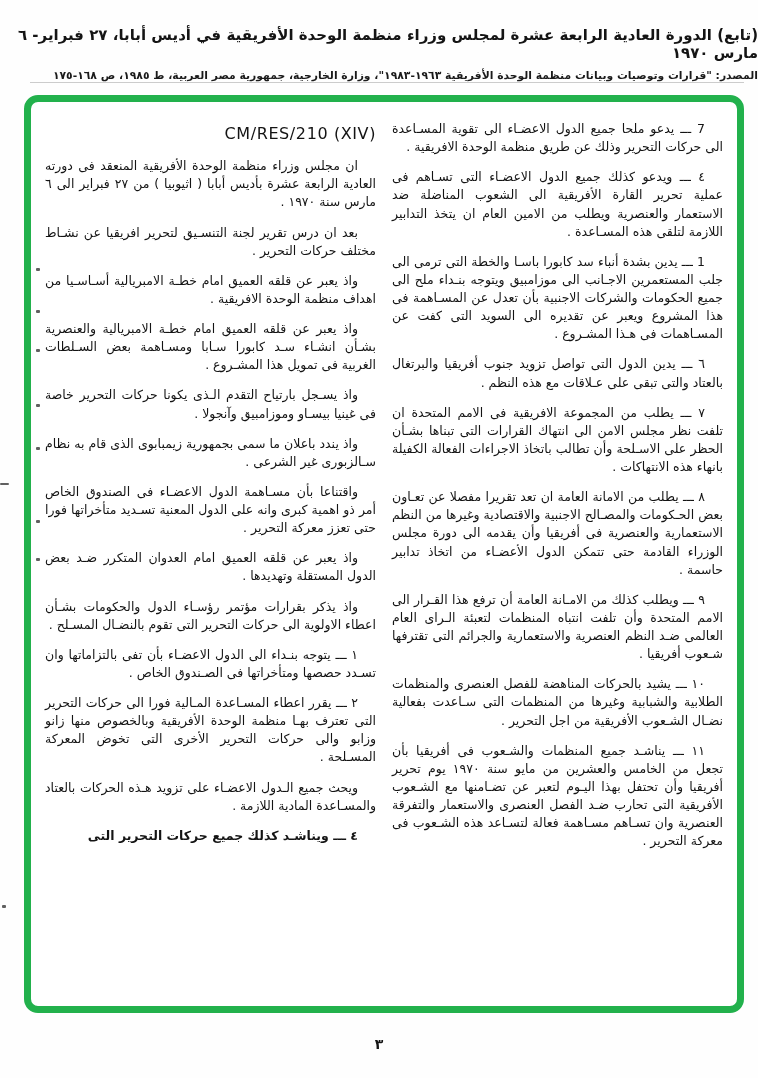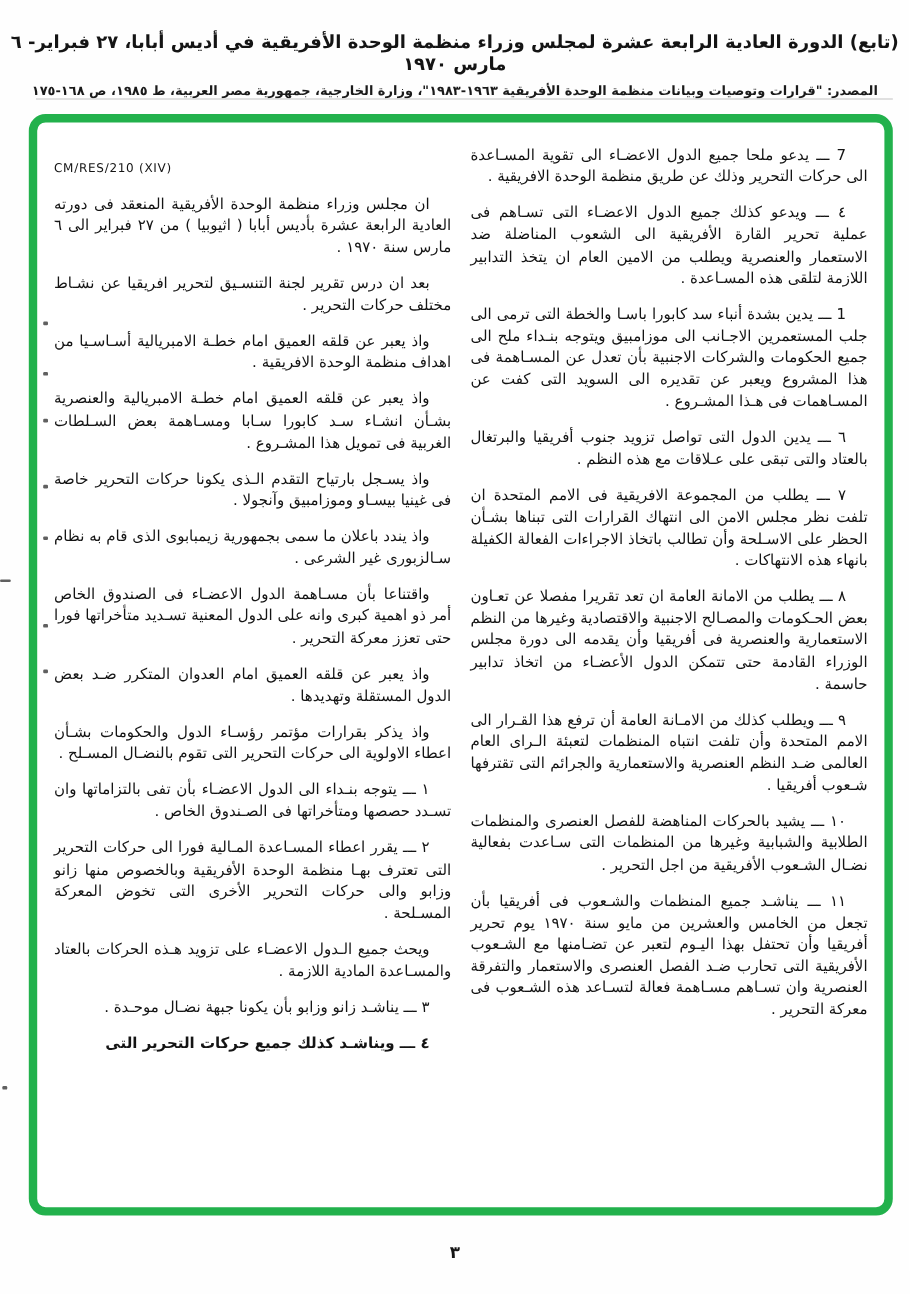--- a/index.html
+++ b/index.html
@@ -6,21 +6,21 @@
   .page{
     position:relative;
     width:758px;height:1078px;
     background:#fefefe;
     font-family:"DejaVu Sans",sans-serif;
     color:#141414;
     overflow:hidden;
   }
   .header{
     position:absolute;top:26px;left:0;right:0;
-    text-align:center;direction:rtl;
+    direction:rtl;
   }
   .header-line1{font-weight:bold;font-size:15px;letter-spacing:0;}
   .header-line2{font-weight:bold;font-size:10.8px;margin-top:7px;color:#1a1a1a;}
   .header-rule{
     position:absolute;top:82px;left:30px;right:14px;
     border-top:1.5px solid #cccccc;height:0;
   }
   .content-box{
     position:absolute;top:95px;left:24px;
     width:720px;height:918px;
@@ -34,23 +34,23 @@
   .columns{
     display:flex;direction:rtl;gap:16px;height:100%;
   }
   .col{
     flex:1;direction:rtl;text-align:justify;
     font-size:12.5px;line-height:1.45;
   }
   .para{margin:0 0 12px 0;text-indent:18px;}
   .para.bold{font-weight:bold;}
   .ref-code{
-    direction:ltr;text-align:left;
-    font-size:10px;letter-spacing:0.6px;
-    margin:14px 0 12px 0;
+    direction:ltr;text-align:right;
+    font-size:16px;letter-spacing:0.6px;
+    margin:2px 0 12px 0;
   }
   .doc-title{
     font-weight:bold;text-align:center;
     font-size:13.2px;margin:0 0 14px 0;
   }
   .page-number{
     position:absolute;bottom:26px;left:0;right:0;
     text-align:center;font-size:14px;font-weight:bold;
   }
   .artifact{
@@ -90,21 +90,20 @@
             <p class="para">واذ يعبر عن قلقه العميق امام خطـة الامبريالية أسـاسـيا من اهداف منظمة الوحدة الافريقية .</p>
             <p class="para">واذ يعبر عن قلقه العميق امام خطـة الامبريالية والعنصرية بشـأن انشـاء سـد كابورا سـابا ومسـاهمة بعض السـلطات الغربية فى تمويل هذا المشـروع .</p>
             <p class="para">واذ يسـجل بارتياح التقدم الـذى يكونا حركات التحرير خاصة فى غينيا بيسـاو وموزامبيق وآنجولا .</p>
             <p class="para">واذ يندد باعلان ما سمى بجمهورية زيمبابوى الذى قام به نظام سـالزبورى غير الشرعى .</p>
             <p class="para">واقتناعا بأن مسـاهمة الدول الاعضـاء فى الصندوق الخاص أمر ذو اهمية كبرى وانه على الدول المعنية تسـديد متأخراتها فورا حتى تعزز معركة التحرير .</p>
             <p class="para">واذ يعبر عن قلقه العميق امام العدوان المتكرر ضـد بعض الدول المستقلة وتهديدها .</p>
             <p class="para">واذ يذكر بقرارات مؤتمر رؤسـاء الدول والحكومات بشـأن اعطاء الاولوية الى حركات التحرير التى تقوم بالنضـال المسـلح .</p>
             <p class="para">١ ـــ يتوجه بنـداء الى الدول الاعضـاء بأن تفى بالتزاماتها وان تسـدد حصصها ومتأخراتها فى الصـندوق الخاص .</p>
             <p class="para">٢ ـــ يقرر اعطاء المسـاعدة المـالية فورا الى حركات التحرير التى تعترف بهـا منظمة الوحدة الأفريقية وبالخصوص منها زانو وزابو والى حركات التحرير الأخرى التى تخوض المعركة المسـلحة .</p>
             <p class="para">ويحث جميع الـدول الاعضـاء على تزويد هـذه الحركات بالعتاد والمسـاعدة المادية اللازمة .</p>
-            <p class="para">٣ ـــ يناشـد زانو وزابو بأن يكونا جبهة نضـال موحـدة .</p>
             <p class="para bold">٤ ـــ ويناشـد كذلك جميع حركات التحرير التى</p>
           </div>
       </div>
     </div>
   </div>
 
   <div class="artifact" style="left:36px;top:268px;width:4px;height:3px;"></div>
   <div class="artifact" style="left:36px;top:310px;width:4px;height:3px;"></div>
   <div class="artifact" style="left:36px;top:349px;width:4px;height:3px;"></div>
   <div class="artifact" style="left:36px;top:404px;width:4px;height:3px;"></div>

